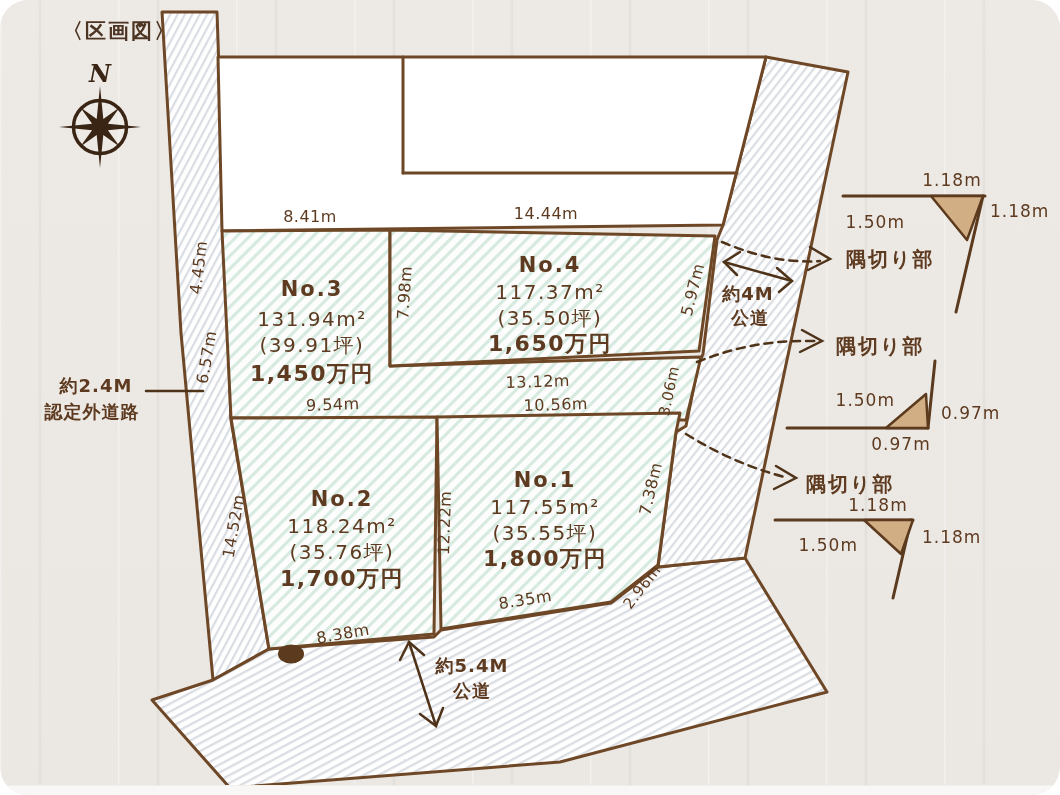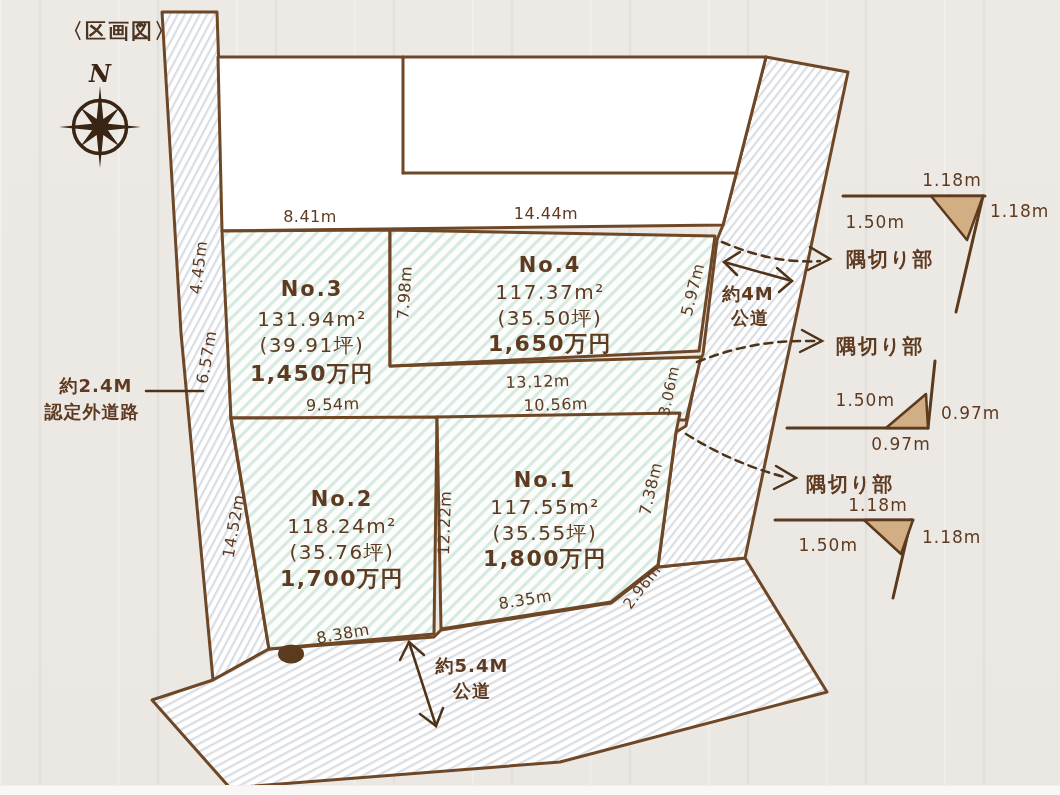--- a/index.html
+++ b/index.html
@@ -8,20 +8,21 @@
     width:1060px;height:795px;
     overflow:hidden;
     background-color:#ece9e5;
     background-image:
       repeating-linear-gradient(90deg,
         rgba(255,255,255,0.5) 0px, rgba(255,255,255,0.0) 2px,
         rgba(255,255,255,0.0) 38px, rgba(188,181,172,0.22) 40px,
         rgba(255,255,255,0.0) 42px, rgba(255,255,255,0.0) 118px),
       linear-gradient(180deg, #edeae6 0%, #ebe8e4 100%);
     font-family:"DejaVu Sans","Liberation Sans",sans-serif;
+    border-radius:28px;
   }
   .stage svg{position:absolute;left:0;top:0;}
   .bottom-edge{
     position:absolute;left:0;right:0;bottom:0;height:9px;
     background:#f8f7f5;border-top:1px solid #f1efec;
   }
   text{fill:#5e3b20;}
   .title{font-size:21px;font-weight:bold;letter-spacing:2px;fill:#4c3322;}
   .dim{font-size:16px;letter-spacing:0.5px;}
   .dim-sm{font-size:15px;letter-spacing:0.5px;}

